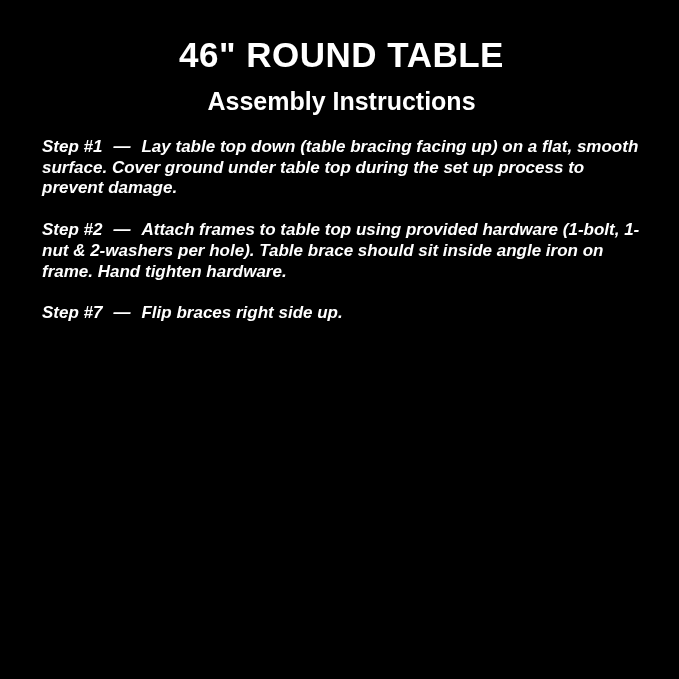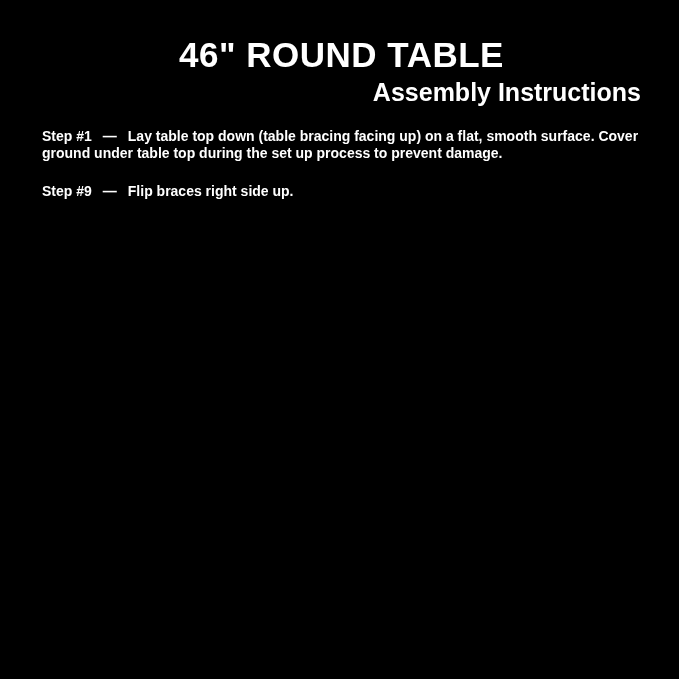--- a/index.html
+++ b/index.html
@@ -17,45 +17,46 @@
     padding: 36px 38px 30px 42px;
   }
   .header { text-align: center; margin-bottom: 22px; }
   .title {
     font-size: 35px;
     letter-spacing: 0.5px;
     line-height: 1.1;
   }
   .subtitle {
     font-size: 25px;
-    margin-top: 4px;
+    margin-top: 13px;
     line-height: 1.1;
-    text-align: right;
   }
   .steps p.step {
-    font-size: 14px;
+    font-size: 17px;
     line-height: 1.22;
     margin-bottom: 21px;
+    font-style: italic;
   }
   .step-dash {
     display: inline-block;
     margin: 0 11px;
   }
 </style>
 </head>
 <body style="background: rgb(0, 0, 0); color: rgb(255, 255, 255);">
 
 <div class="card">
   <div class="header">
     <h1 class="title">46" ROUND TABLE</h1>
     <h2 class="subtitle">Assembly Instructions</h2>
   </div>
 
   <div class="steps">
     <p class="step"><span class="step-label">Step #1</span><span class="step-dash">—</span><span class="step-text">Lay table top down (table bracing facing up) on a flat, smooth surface. Cover ground under table top during the set up process to prevent damage.</span></p>
 
+    <p class="step"><span class="step-label">Step #2</span><span class="step-dash">—</span><span class="step-text">Attach frames to table top using provided hardware (1-bolt, 1-nut &amp; 2-washers per hole). Table brace should sit inside angle iron on frame. Hand tighten hardware.</span></p>
 
 
 
-    <p class="step"><span class="step-label">Step #9</span><span class="step-dash">—</span><span class="step-text">Flip braces right side up.</span></p>
+    <p class="step"><span class="step-label">Step #7</span><span class="step-dash">—</span><span class="step-text">Flip braces right side up.</span></p>
 
   </div>
 </div>
 
 </body></html>

